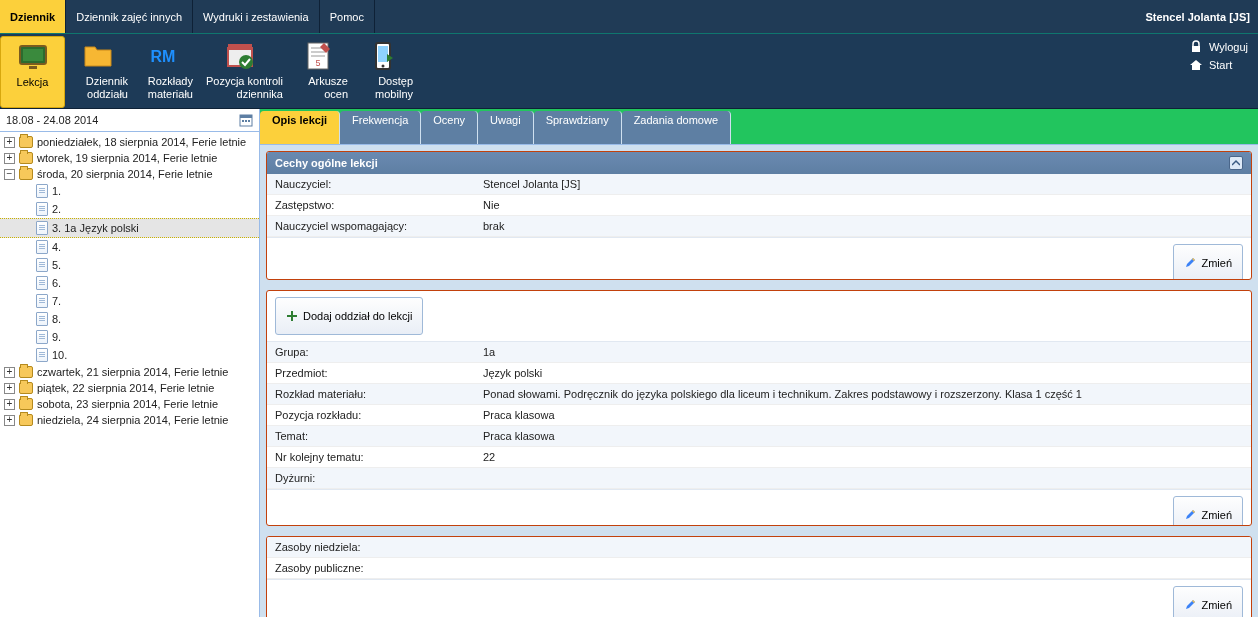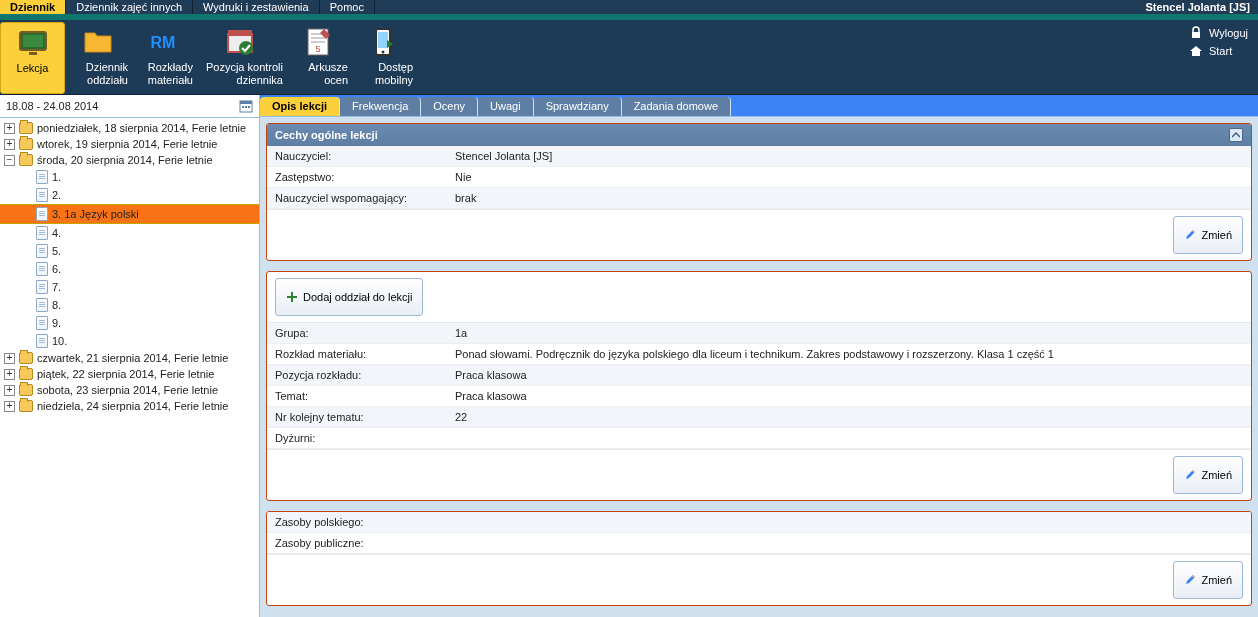--- a/index.html
+++ b/index.html
@@ -1,19 +1,19 @@
 <!DOCTYPE html>
 <html><head>
 <meta charset="utf-8">
 <style>
   * { box-sizing: border-box; margin: 0; padding: 0; }
   body { font-family: Tahoma, Arial, sans-serif; font-size: 11px; background: #fff; color: #222; width: 1258px; }
   
   
-  .top-tabs { display: flex; background: #203b56; height: 20px; align-items: stretch; border-bottom: 6px solid #0f766e; }
+  .top-tabs { display: flex; background: #203b56; height: 34px; align-items: stretch; border-bottom: 1px solid #0f766e; }
   .top-tab { padding: 2px 10px; color: #fff; border-right: 1px solid #0e2136; cursor: pointer; display: flex; align-items: center; font-size: 11px; }
   .top-tab.active { background: #fcd03b; color: #000; font-weight: bold; }
   .top-spacer { flex: 1; }
   .top-user { padding: 2px 8px; color: #fff; display: flex; align-items: center; font-weight: bold; }
 
   
   .ribbon { display: flex; background: #1d3a57; height: 75px; padding: 2px 0 0 0; border-bottom: 1px solid #0e2136; }
   .ribbon-item { width: 65px; display: flex; flex-direction: column; align-items: center; justify-content: flex-start; color: #fff; padding: 4px 2px 2px 2px; cursor: pointer; text-align: center; }
   .ribbon-item.wide { width: 90px; }
   .ribbon-item.active { background: #fcd03b; color: #000; border: 1px solid #d7a70e; border-radius: 3px; }
@@ -22,45 +22,45 @@
   .ribbon-right { margin-left: auto; padding: 4px 10px; color: #fff; display: flex; flex-direction: column; gap: 4px; }
   .ribbon-link { display: flex; align-items: center; gap: 6px; cursor: pointer; }
 
   
   .layout { display: flex; height: 522px; }
   .sidebar { width: 260px; border-right: 1px solid #99bbe8; display: flex; flex-direction: column; background: #fff; }
   .sidebar-head { background: #fff; border-bottom: 1px solid #99bbe8; padding: 4px 6px; font-size: 11px; display: flex; align-items: center; justify-content: space-between; }
   .cal-icon { width: 14px; height: 14px; }
   .tree { flex: 1; overflow: auto; padding: 2px 0; }
   .tree-row { display: flex; align-items: center; padding: 2px 4px; gap: 4px; cursor: pointer; white-space: nowrap; }
-  .tree-row.sel { background: #f97316; border-top: 1px dotted #cbb200; border-bottom: 1px dotted #cbb200; }
+  .tree-row.sel { background: #e5e5e5; border-top: 1px dotted #cbb200; border-bottom: 1px dotted #cbb200; }
   .tree-indent2 { padding-left: 36px; }
   .toggler { width: 11px; height: 11px; border: 1px solid #888; background: #fff; display: flex; align-items: center; justify-content: center; font-size: 10px; line-height: 1; color: #333; }
   .tree-folder { width: 14px; height: 12px; background: #f7c85a; border: 1px solid #b58a1e; border-radius: 2px; position: relative; }
   .tree-folder::before { content: ""; position: absolute; top: -3px; left: 0px; width: 6px; height: 3px; background: #f7c85a; border: 1px solid #b58a1e; border-bottom: none; border-radius: 1px 1px 0 0; }
   .tree-page { width: 12px; height: 14px; border: 1px solid #8ca7c9; background: linear-gradient(#fff,#eef4fb); border-radius: 1px; position: relative; }
   .tree-page::before { content: ""; position: absolute; left: 2px; top: 3px; right: 2px; height: 1px; background: #9fb9d8; box-shadow: 0 2px 0 #9fb9d8, 0 4px 0 #9fb9d8; }
 
   .main { flex: 1; background: #cfe0ef; padding: 0; display: flex; flex-direction: column; }
 
   
-  .inner-tabs { display: flex; height: 22px; align-items: stretch; background: #3b82f6; border-bottom: 1px solid #99bbe8; }
+  .inner-tabs { display: flex; height: 36px; align-items: stretch; background: #22c55e; border-bottom: 1px solid #99bbe8; }
   .inner-tab { padding: 3px 12px; color: #fff; background: #5e7fa3; border-right: 1px solid #cfe0ef; border-top-left-radius: 4px; border-top-right-radius: 4px; margin-top: 2px; cursor: pointer; }
   .inner-tab.active { background: #fcd03b; color: #000; font-weight: bold; }
 
   
   .panel-area { flex: 1; padding: 6px; overflow: auto; display: flex; flex-direction: column; gap: 10px; }
   .panel { border: 1px solid #c2410c; background: #fff; border-radius: 3px; overflow: hidden; }
   .panel-header { background: linear-gradient(#6a8ab1,#5e7fa3); color: #fff; font-weight: bold; padding: 4px 8px; display: flex; justify-content: space-between; align-items: center; }
   .collapse-btn { width: 14px; height: 14px; background: #dde9f7; border: 1px solid #4a668a; border-radius: 2px; display: flex; align-items: center; justify-content: center; cursor: pointer; }
   .collapse-btn svg { width: 8px; height: 8px; }
   .panel-body { padding: 0; }
   .kv-row { display: flex; padding: 4px 8px; border-bottom: 1px solid #eee; }
   .panel-body .kv-row:nth-child(odd) { background: #f2f6fb; }
-  .kv-label { width: 180px; color: #222; }
+  .kv-label { width: 208px; color: #222; }
   .kv-value { flex: 1; color: #222; }
   .panel-footer { padding: 6px 8px; display: flex; justify-content: flex-end; border-top: 1px solid #e1e8f1; }
 
   .btn { background: linear-gradient(#fefefe,#e9eef6); border: 1px solid #9fb9d8; border-radius: 3px; padding: 12px 10px; cursor: pointer; display: inline-flex; align-items: center; gap: 5px; font-size: 11px; }
   .btn .pencil { width: 12px; height: 12px; }
   .btn.add .plus { width: 12px; height: 12px; }
   .toolbar { padding: 6px 8px; border-bottom: 1px solid #e1e8f1; }
 
   .pencil path.body { fill: #3b82f6; }
   .pencil path.tip { fill: #f6c14e; }
@@ -303,20 +303,24 @@
               </svg>
             <span>Dodaj oddział do lekcji</span>
           </button>
         </div>
         <div class="panel-body" id="p2body">
             <div class="kv-row">
               <div class="kv-label">Grupa:</div>
               <div class="kv-value">1a</div>
             </div>
             <div class="kv-row">
+              <div class="kv-label">Przedmiot:</div>
+              <div class="kv-value">Język polski</div>
+            </div>
+            <div class="kv-row">
               <div class="kv-label">Rozkład materiału:</div>
               <div class="kv-value">Ponad słowami. Podręcznik do języka polskiego dla liceum i technikum. Zakres podstawowy i rozszerzony. Klasa 1 część 1</div>
             </div>
             <div class="kv-row">
               <div class="kv-label">Pozycja rozkładu:</div>
               <div class="kv-value">Praca klasowa</div>
             </div>
             <div class="kv-row">
               <div class="kv-label">Temat:</div>
               <div class="kv-value">Praca klasowa</div>
@@ -337,21 +341,21 @@
                 <path class="tip" d="M9 1l2 2-1 1-2-2z"></path>
               </svg>
             <span>Zmień</span>
           </button>
         </div>
       </div>
 
       <div class="panel">
         <div class="panel-body" id="p3body">
             <div class="kv-row">
-              <div class="kv-label">Zasoby polskiego:</div>
+              <div class="kv-label">Zasoby niedziela:</div>
               <div class="kv-value"></div>
             </div>
             <div class="kv-row">
               <div class="kv-label">Zasoby publiczne:</div>
               <div class="kv-value"></div>
             </div>
           </div>
         <div class="panel-footer">
           <button class="btn">
             <svg class="pencil" viewBox="0 0 12 12">

